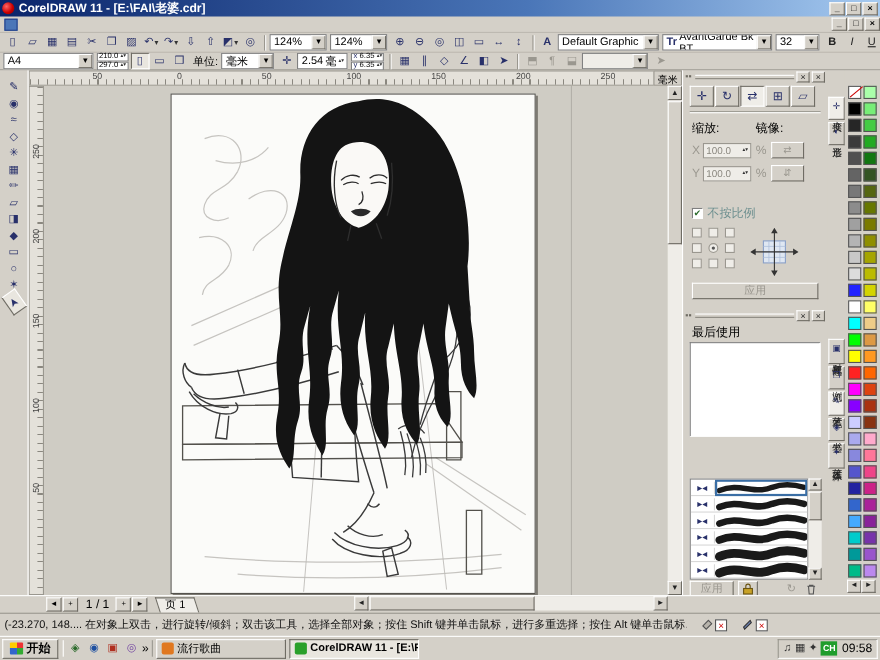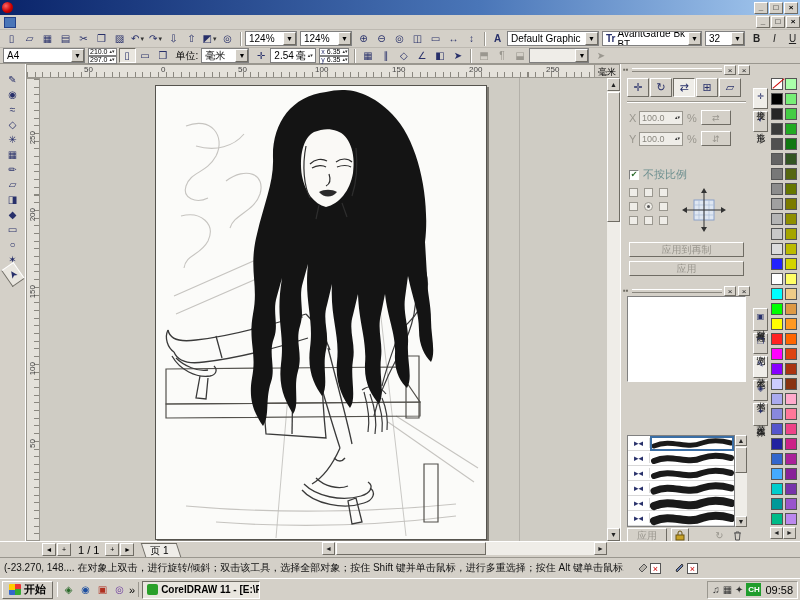--- a/index.html
+++ b/index.html
@@ -128,20 +128,21 @@
   .trayicon{font-size:10px;margin-right:3px;color:#333;}
   .langbox{width:15px;height:13px;background:#1f9d2c;color:#fff;font-size:8px;font-weight:bold;text-align:center;line-height:13px;margin-right:4px;}
 </style>
 </head>
 <body>
 
 <div class="root">
 
   <div class="abs titlebar">
     <span class="appicon"></span>
+    <span>CorelDRAW 11 - [E:\FAI\老婆.cdr]</span>
     <span style="flex:1"></span>
     <span class="wbtn">_</span>
     <span class="wbtn">□</span>
     <span class="wbtn">×</span>
   </div>
 
   <div class="abs menubar">
     <span class="childicon"></span>
     <span class="spring"></span>
     <span class="wbtn">_</span>
@@ -362,20 +363,24 @@
   <div class="abs docker">
 
     <div class="grip">
       <span class="dots">▪▪</span>
         <span class="line"></span>
       <span class="x">×</span>
       <span class="x">×</span>
     </div>
     <div style="padding:3px 4px 0 6px"><span class="tdbtn">✛</span><span class="tdbtn">↻</span><span class="tdbtn sel">⇄</span><span class="tdbtn">⊞</span><span class="tdbtn">▱</span></div>
     <div style="border-top:1px solid #9a978f;border-bottom:1px solid #fff;margin:4px 6px"></div>
+    <div style="display:flex;padding:2px 8px">
+      <span style="width:58px">缩放:</span>
+      <span>镜像:</span>
+    </div>
     <div style="display:flex;align-items:center;padding:3px 8px">
       <span style="color:#9a978f;width:10px">X</span>
       <span class="dfield">
           <span>100.0</span>
           <span class="spin" style="margin-left:auto">▴▾</span>
         </span>
       <span style="color:#9a978f;margin:0 4px">%</span>
       <span class="dbtn" style="width:30px">⇄</span>
     </div>
     <div style="display:flex;align-items:center;padding:3px 8px">
@@ -409,33 +414,31 @@
             <span class="anch"></span>
           </div>
         </span>
       <svg width="44" height="44" style="margin-left:14px">
         <rect x="12" y="12" width="20" height="20" fill="#dfe7f2" stroke="#8aa0c8"></rect>
         <path d="M12,17 h20 M12,22 h20 M12,27 h20 M17,12 v20 M22,12 v20 M27,12 v20" stroke="#aebfda" stroke-width="0.7"></path>
         <path d="M22,2 V42 M2,22 H42" stroke="#333" stroke-width="1"></path>
         <path d="M22,0 l-3,5 h6 Z M22,44 l-3,-5 h6 Z M0,22 l5,-3 v6 Z M44,22 l-5,-3 v6 Z" fill="#333"></path>
       </svg>
     </div>
-    <div style="padding:8px 8px 0 8px">
-      <span class="graybtn">应用到再制</span>
-    </div>
     <div style="padding:4px 8px 0 8px">
       <span class="graybtn">应用</span>
     </div>
 
     <div class="grip" style="margin-top:9px">
       <span class="dots">▪▪</span>
         <span class="line"></span>
       <span class="x">×</span>
       <span class="x">×</span>
     </div>
+    <div style="padding:2px 8px">最后使用</div>
     <div class="sunkenf" style="margin:0 6px;height:86px"></div>
     <div class="strokelist" style="left:6px;top:371px;width:108px;height:92px">
         <div class="strokerow sel">
           <span class="bow">▸◂</span>
           <span class="wave"><svg width="84" height="15" viewBox="0 0 84 15">
               <path d="M4,10 C22,2 36,14 52,7 C63,3 74,5 81,7" fill="none" stroke="#1a1a1a" stroke-width="5" stroke-linecap="round"></path>
             </svg></span>
         </div>
         <div class="strokerow">
           <span class="bow">▸◂</span>
@@ -633,20 +636,24 @@
       <span>开始</span>
     </span>
     <span class="ql">
         <span class="qlicon" style="color: rgb(42, 106, 42);">◈</span>
         <span class="qlicon" style="color: rgb(29, 79, 160);">◉</span>
         <span class="qlicon" style="color: rgb(176, 48, 32);">▣</span>
         <span class="qlicon" style="color: rgb(112, 64, 160);">◎</span>
         <span>»</span>
       </span>
     <span style="display:flex">
+        <span class="task">
+          <span class="ticn" style="background: rgb(224, 120, 32);"></span>
+          <span>流行歌曲</span>
+        </span>
         <span class="task active">
           <span class="ticn" style="background: rgb(42, 160, 42);"></span>
           <span>CorelDRAW 11 - [E:\FAI\...</span>
         </span>
       </span>
     <span class="tray">
       <span class="trayicon">♫</span>
       <span class="trayicon">▦</span>
       <span class="trayicon">✦</span>
       <span class="langbox">CH</span>

